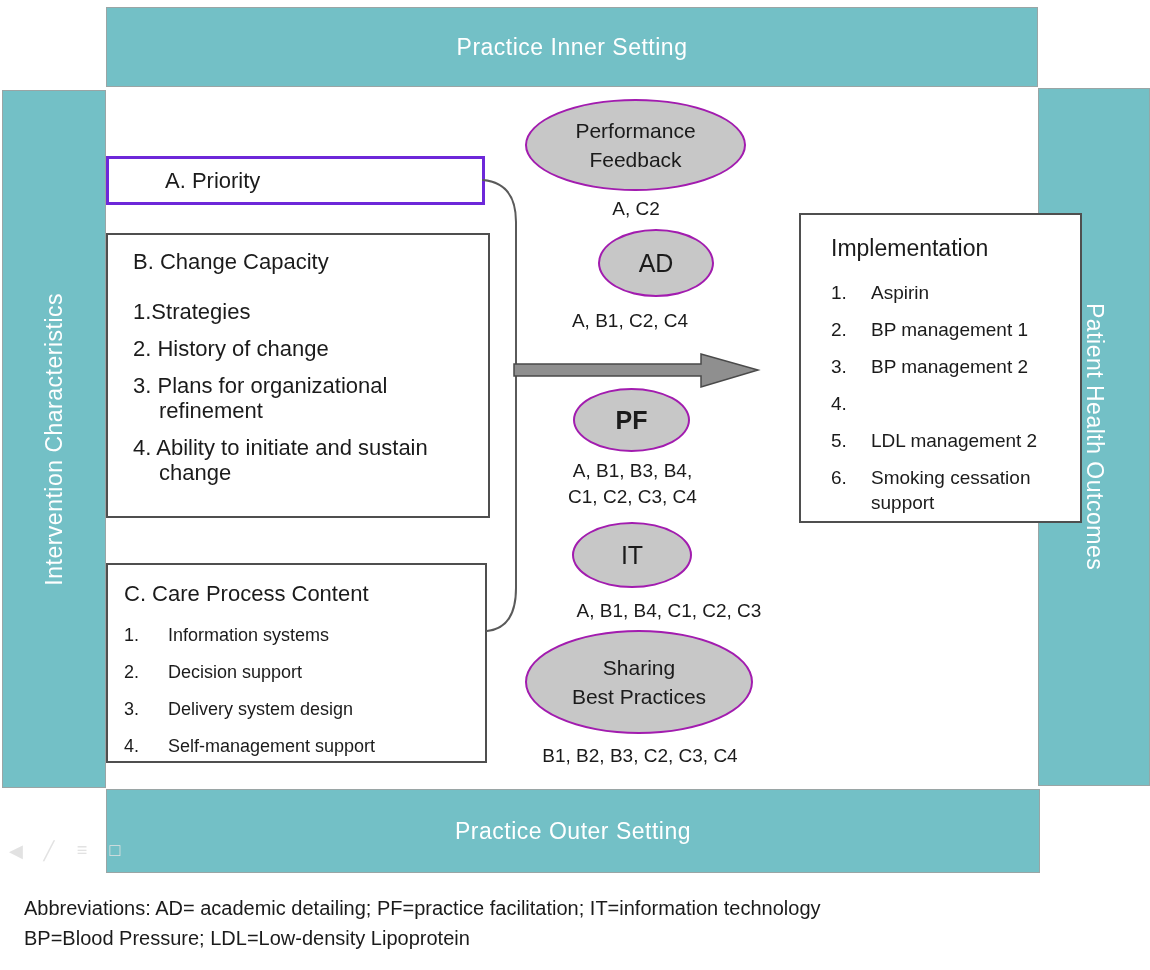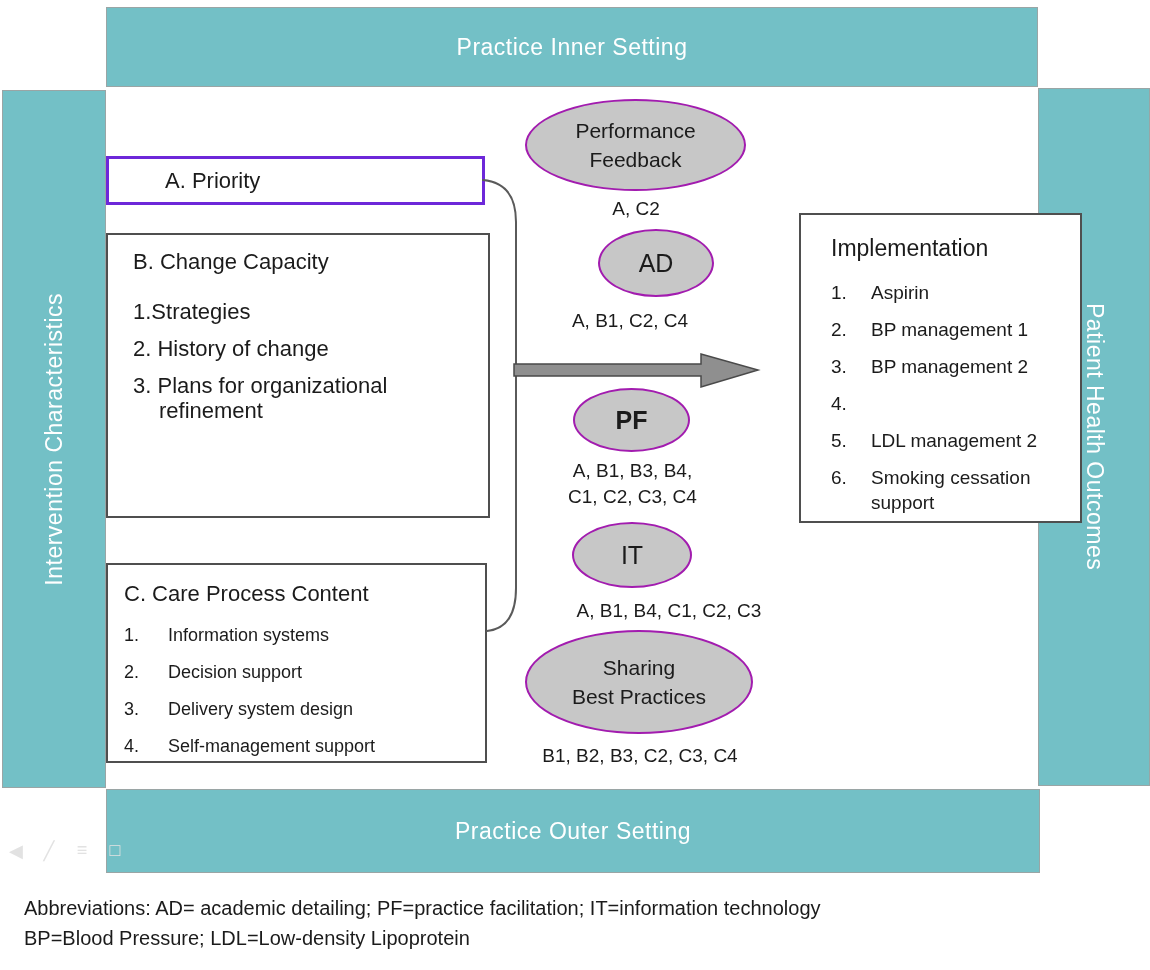--- a/index.html
+++ b/index.html
@@ -95,20 +95,24 @@
       <div class="cont"></div>
     </div>
     <div class="b-item">
       <span>2. History of change</span>
       <div class="cont"></div>
     </div>
     <div class="b-item">
       <span>3. Plans for organizational</span>
       <div class="cont">refinement</div>
     </div>
+    <div class="b-item">
+      <span>4. Ability to initiate and sustain</span>
+      <div class="cont">change</div>
+    </div>
   </div>
 
   <div class="box box-c">
     <div class="box-title">C. Care Process Content</div>
     <div class="num-row">
       <span class="num">1.</span>
       <span class="ntext">Information systems</span>
     </div>
     <div class="num-row">
       <span class="num">2.</span>

